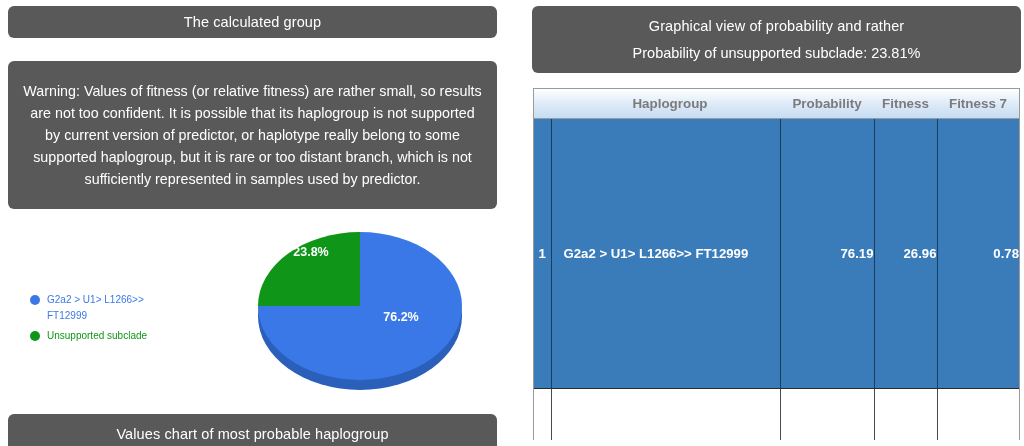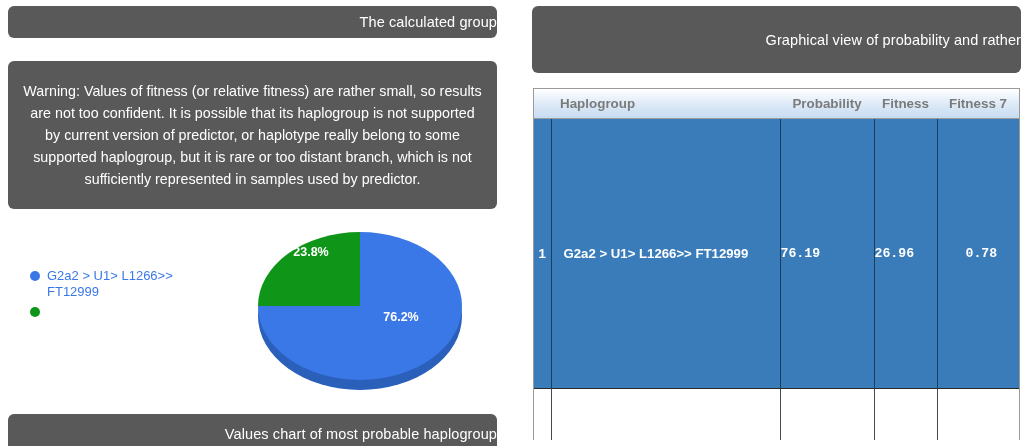--- a/index.html
+++ b/index.html
@@ -18,21 +18,21 @@
 
   
   .panel {
     position: absolute;
     background: #595959;
     border-radius: 6px;
     color: #ffffff;
     text-align: center;
     display: flex;
     flex-direction: column;
-    align-items: flex-end;
+    align-items: center;
     justify-content: center;
   }
   .panel-title {
     font-size: 14.5px;
     line-height: 20px;
     color: #ffffff;
     letter-spacing: 0.1px;
   }
   .panel-sub {
     font-size: 14.5px;
@@ -59,23 +59,23 @@
     left: 8px;
     top: 198px;
     width: 489px;
     height: 210px;
   }
   #pie-svg { position: absolute; left: 0; top: 0; }
 
   .legend {
     position: absolute;
     left: 22px;
-    top: 70px;
+    top: 94px;
     width: 190px;
-    font-size: 13px;
+    font-size: 10px;
     line-height: 16px;
   }
   .legend-row {
     display: flex;
     align-items: flex-start;
     margin-bottom: 4px;
   }
   .legend-dot {
     width: 10px; height: 10px;
     border-radius: 50%;
@@ -101,21 +101,21 @@
     height: 100%;
     border-collapse: collapse;
     table-layout: fixed;
   }
   thead th {
     background: linear-gradient(to bottom, #ffffff 0%, #dce9f7 55%, #c7dcf2 100%);
     color: #7b7b7b;
     font-size: 13.4px;
     font-weight: bold;
     height: 29px;
-    text-align: left;
+    text-align: center;
     padding-left: 9px;
     border-bottom: 1px solid #9a9a9a;
   }
   thead th.num { text-align: center; padding-left: 0; margin-top: 28px; }
   thead th.idx { width: 17px; padding: 0; }
 
   tbody td {
     background: #3a7cba;
     color: #ffffff;
     font-size: 13.2px;
@@ -131,21 +131,21 @@
     height: 52px;
   }
   tbody tr.empty td.last { border-right: none; }
   td.idx {
     width: 17px;
     text-align: center;
     padding: 0;
     border-right: 1px solid #1b3d5c;
   }
   td.haplo { padding-left: 12px; text-align: left; }
-  td.num { text-align: left; font-family: Liberation Mono, monospace; }
+  td.num { text-align: right; }
   td.last { border-right: none; padding-left: 28px; }
 </style>
 </head>
 <body>
 
 <div id="root">
 
   <div class="panel" id="calc-group-panel">
     <div class="panel-title">The calculated group</div>
   </div>
@@ -168,30 +168,32 @@
     </svg>
 
     <div class="legend">
       <div class="legend-row">
         <span class="legend-dot" style="background:#3b78e7"></span>
         <span class="legend-label" style="color:#3b78e7">G2a2 &gt; U1&gt; L1266&gt;&gt;
 FT12999</span>
       </div>
       <div class="legend-row">
         <span class="legend-dot" style="background:#0f9618"></span>
+        <span class="legend-label" style="color:#0f9618">Unsupported subclade</span>
       </div>
     </div>
   </div>
 
   <div class="panel" id="fitness-chart-panel">
     <div class="panel-title">Values chart of most probable haplogroup</div>
   </div>
 
   <div class="panel" id="graph-view-panel">
     <div class="panel-title">Graphical view of probability and rather</div>
+    <div class="panel-sub">Probability of unsupported subclade: 23.81%</div>
   </div>
 
   <div id="result-table">
     <table class="tbl">
       <thead>
         <tr>
           <th class="idx"></th>
           <th>Haplogroup</th>
           <th class="num" style="width:94px">Probability</th>
           <th class="num" style="width:63px">Fitness</th>

